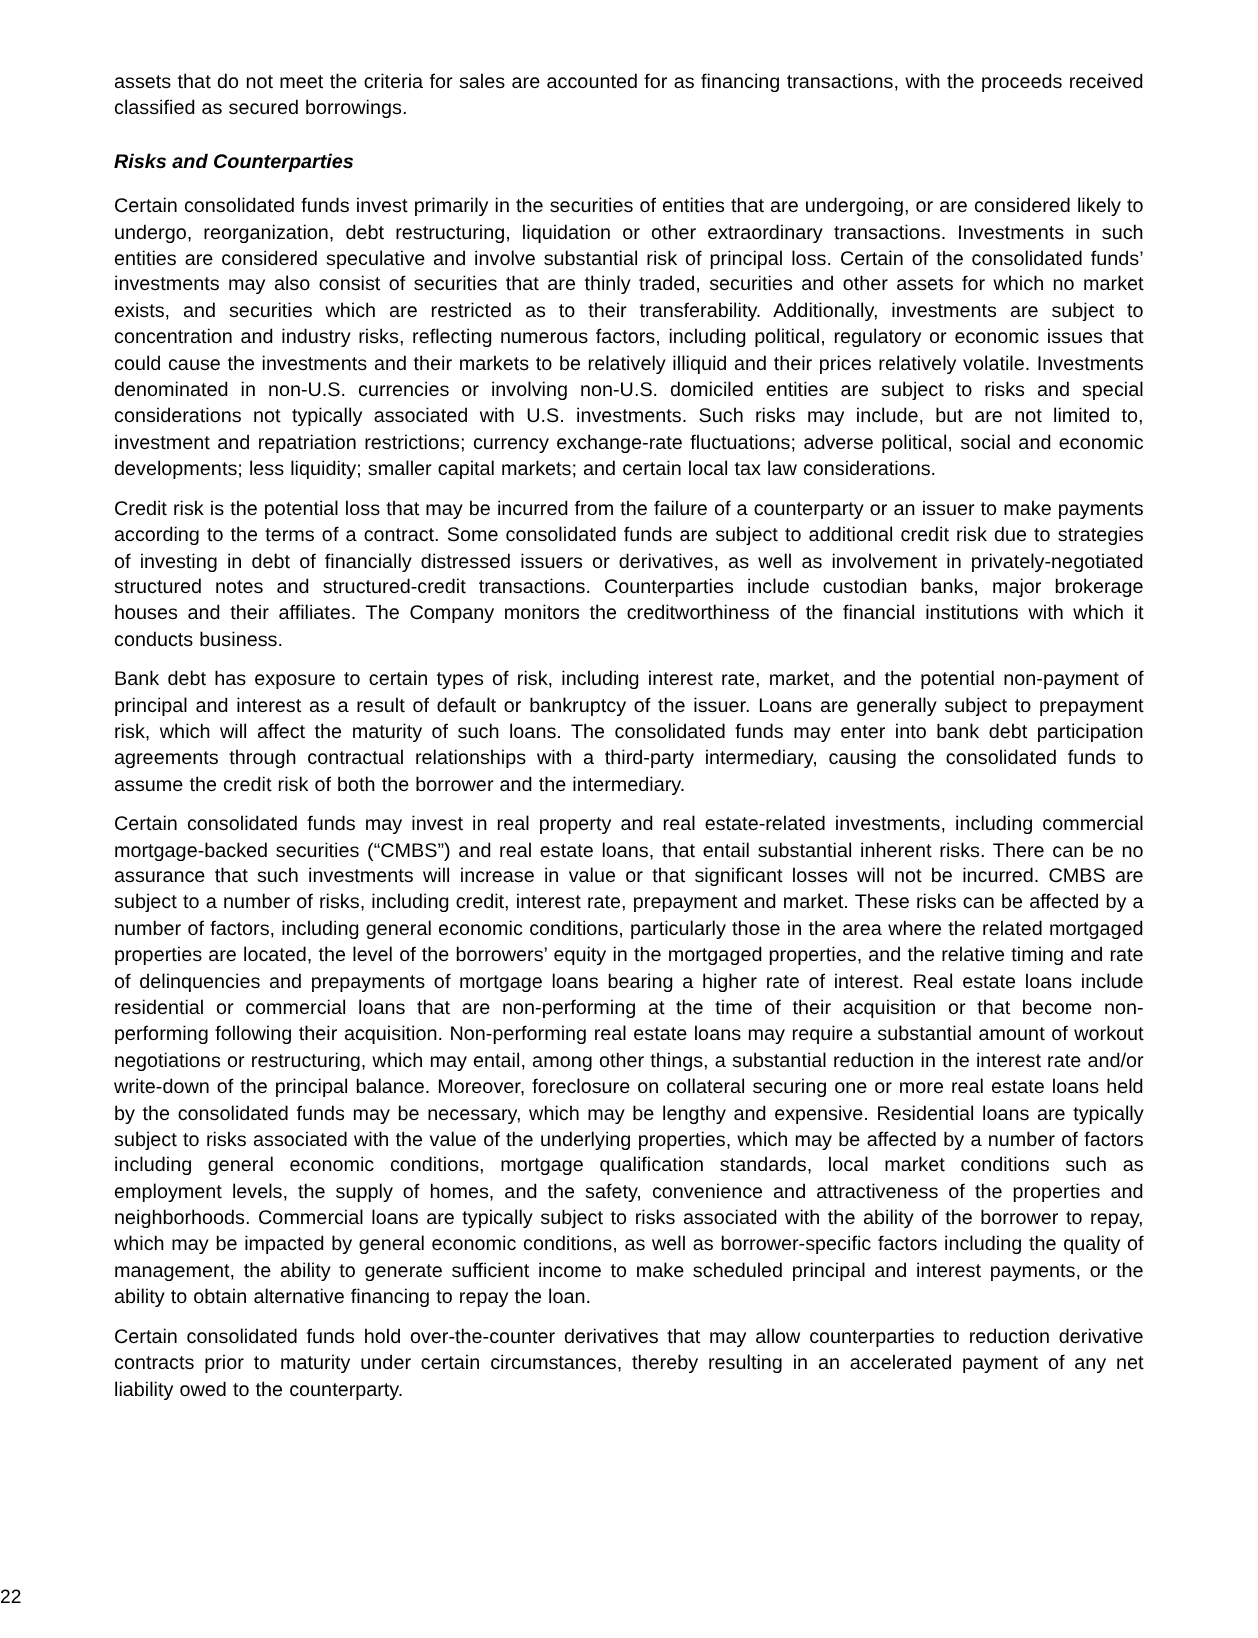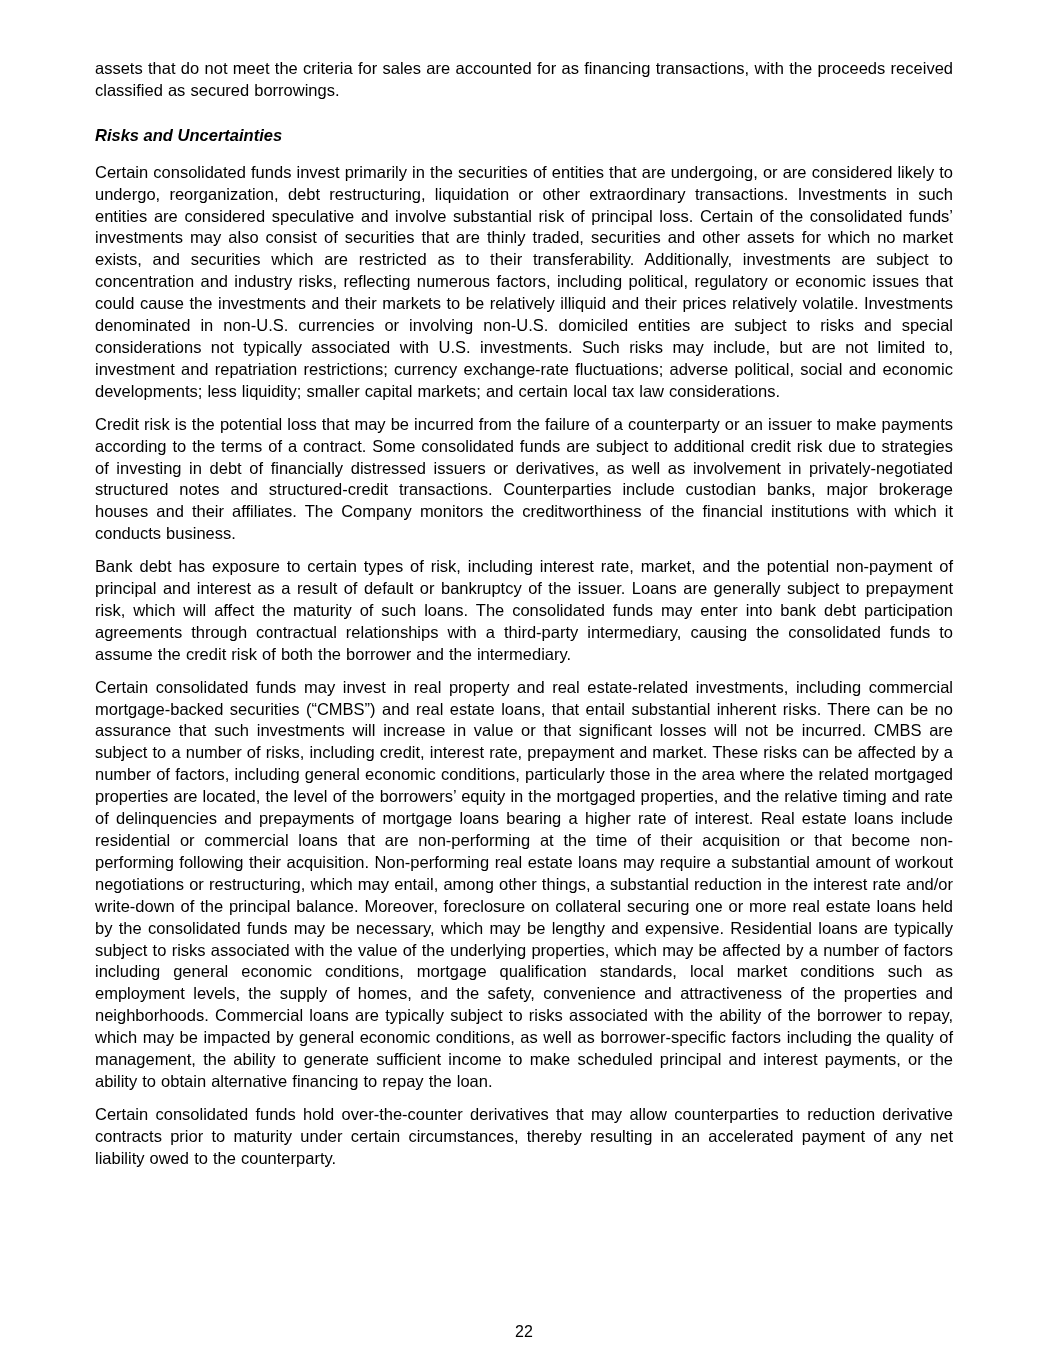--- a/index.html
+++ b/index.html
@@ -35,33 +35,32 @@
     font-style: italic;
     font-size: 16.5px;
     line-height: 21.9px;
     margin: 23px 0 15px 0;
   }
   .page-number {
     position: absolute;
     bottom: 24px;
     left: 0;
     width: 100%;
-    text-align: center;
     font-size: 16px;
     line-height: 18px;
   }
 </style>
 </head>
 <body>
 
 <div class="doc-page">
   <div class="doc-content">
     <p class="para">assets that do not meet the criteria for sales are accounted for as financing transactions, with the proceeds received classified as secured borrowings.</p>
 
-    <div class="section-heading">Risks and Uncertainties</div>
+    <div class="section-heading">Risks and Counterparties</div>
 
     <p class="para">Certain consolidated funds invest primarily in the securities of entities that are undergoing, or are considered likely to undergo, reorganization, debt restructuring, liquidation or other extraordinary transactions. Investments in such entities are considered speculative and involve substantial risk of principal loss. Certain of the consolidated funds’ investments may also consist of securities that are thinly traded, securities and other assets for which no market exists, and securities which are restricted as to their transferability. Additionally, investments are subject to concentration and industry risks, reflecting numerous factors, including political, regulatory or economic issues that could cause the investments and their markets to be relatively illiquid and their prices relatively volatile. Investments denominated in non-U.S. currencies or involving non-U.S. domiciled entities are subject to risks and special considerations not typically associated with U.S. investments. Such risks may include, but are not limited to, investment and repatriation restrictions; currency exchange-rate fluctuations; adverse political, social and economic developments; less liquidity; smaller capital markets; and certain local tax law considerations.</p>
 
     <p class="para">Credit risk is the potential loss that may be incurred from the failure of a counterparty or an issuer to make payments according to the terms of a contract. Some consolidated funds are subject to additional credit risk due to strategies of investing in debt of financially distressed issuers or derivatives, as well as involvement in privately-negotiated structured notes and structured-credit transactions. Counterparties include custodian banks, major brokerage houses and their affiliates. The Company monitors the creditworthiness of the financial institutions with which it conducts business.</p>
 
     <p class="para">Bank debt has exposure to certain types of risk, including interest rate, market, and the potential non-payment of principal and interest as a result of default or bankruptcy of the issuer. Loans are generally subject to prepayment risk, which will affect the maturity of such loans. The consolidated funds may enter into bank debt participation agreements through contractual relationships with a third-party intermediary, causing the consolidated funds to assume the credit risk of both the borrower and the intermediary.</p>
 
     <p class="para">Certain consolidated funds may invest in real property and real estate-related investments, including commercial mortgage-backed securities (“CMBS”) and real estate loans, that entail substantial inherent risks. There can be no assurance that such investments will increase in value or that significant losses will not be incurred. CMBS are subject to a number of risks, including credit, interest rate, prepayment and market. These risks can be affected by a number of factors, including general economic conditions, particularly those in the area where the related mortgaged properties are located, the level of the borrowers’ equity in the mortgaged properties, and the relative timing and rate of delinquencies and prepayments of mortgage loans bearing a higher rate of interest. Real estate loans include residential or commercial loans that are non-performing at the time of their acquisition or that become non-performing following their acquisition. Non-performing real estate loans may require a substantial amount of workout negotiations or restructuring, which may entail, among other things, a substantial reduction in the interest rate and/or write-down of the principal balance. Moreover, foreclosure on collateral securing one or more real estate loans held by the consolidated funds may be necessary, which may be lengthy and expensive. Residential loans are typically subject to risks associated with the value of the underlying properties, which may be affected by a number of factors including general economic conditions, mortgage qualification standards, local market conditions such as employment levels, the supply of homes, and the safety, convenience and attractiveness of the properties and neighborhoods. Commercial loans are typically subject to risks associated with the ability of the borrower to repay, which may be impacted by general economic conditions, as well as borrower-specific factors including the quality of management, the ability to generate sufficient income to make scheduled principal and interest payments, or the ability to obtain alternative financing to repay the loan.</p>
 
     <p class="para">Certain consolidated funds hold over-the-counter derivatives that may allow counterparties to reduction derivative contracts prior to maturity under certain circumstances, thereby resulting in an accelerated payment of any net liability owed to the counterparty.</p>

